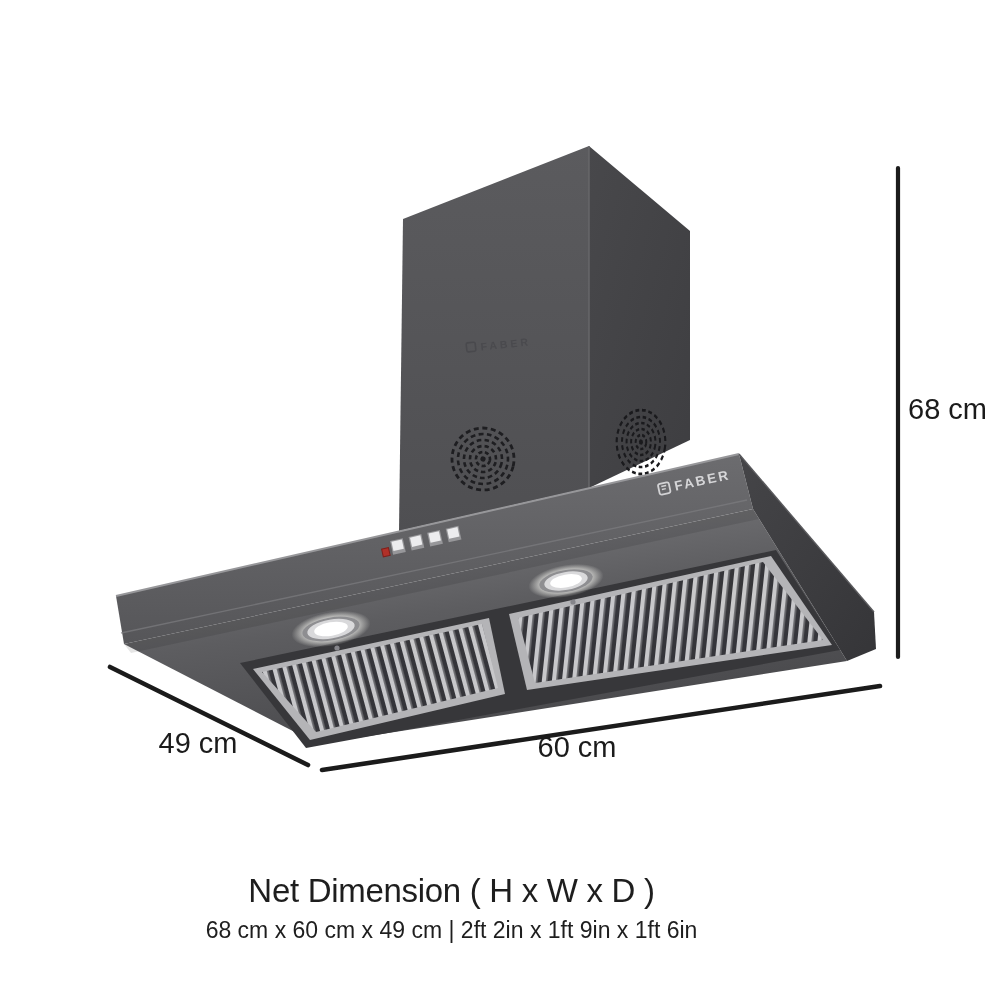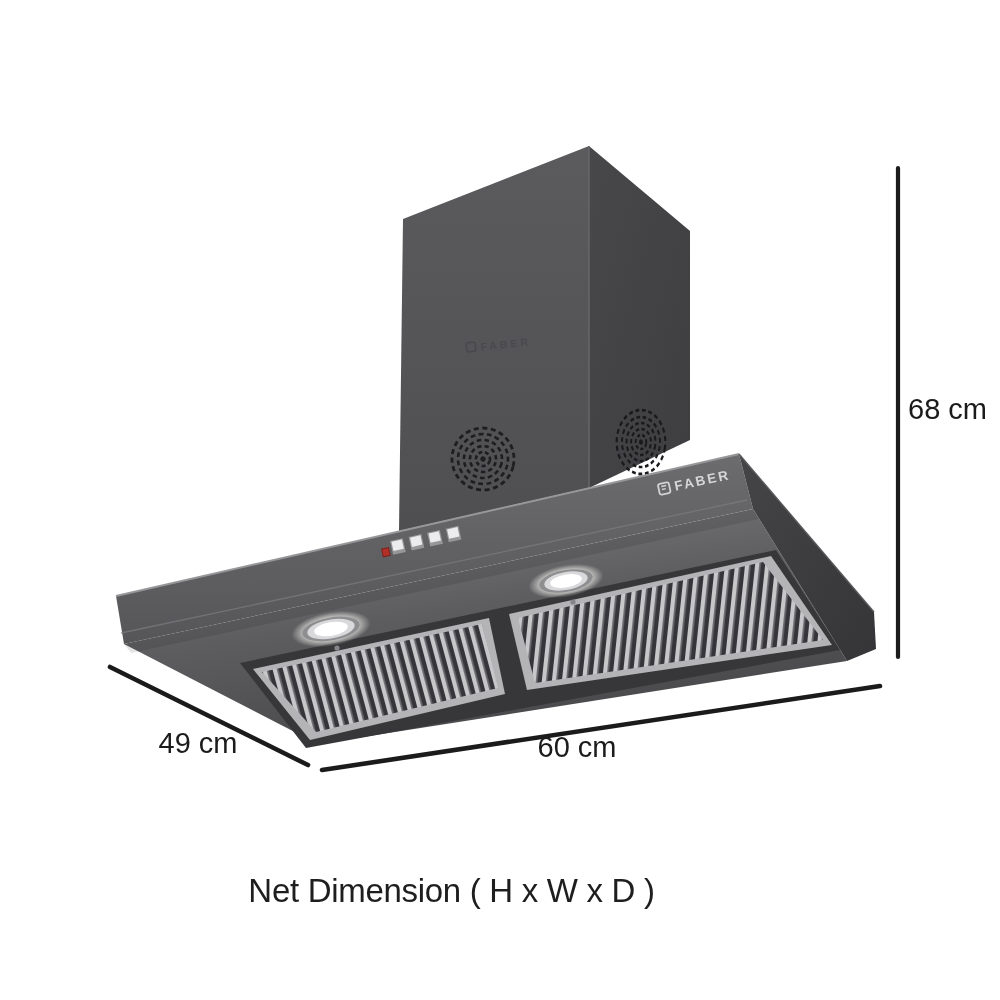--- a/index.html
+++ b/index.html
@@ -153,15 +153,16 @@
 
   <line x1="110" y1="667" x2="308" y2="765" stroke="#1b1b1b" stroke-width="4.6" stroke-linecap="round"></line>
   <text class="dim-label" x="198" y="753" text-anchor="middle">49 cm</text>
 
   <line x1="322" y1="770" x2="880" y2="686" stroke="#1b1b1b" stroke-width="4.6" stroke-linecap="round"></line>
   <text class="dim-label" x="577" y="757" text-anchor="middle">60 cm</text>
 </svg>
 
 <div class="footer">
   <div class="footer-title">Net Dimension ( H x W x D )</div>
+  <div class="footer-sub">68 cm x 60 cm x 49 cm | 2ft 2in x 1ft 9in x 1ft 6in</div>
 </div>
 
 </div>
 
 </body></html>

